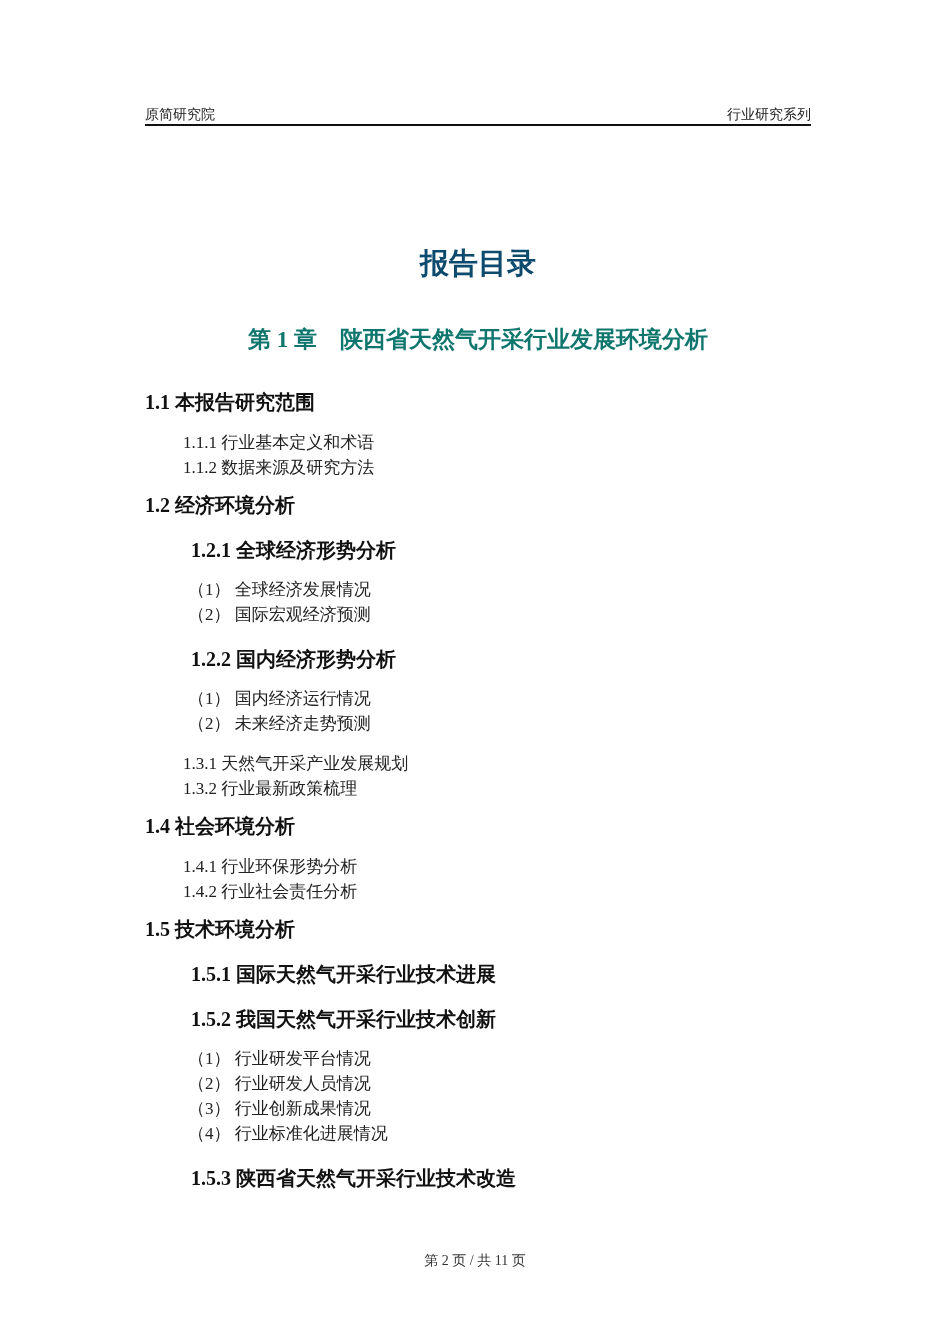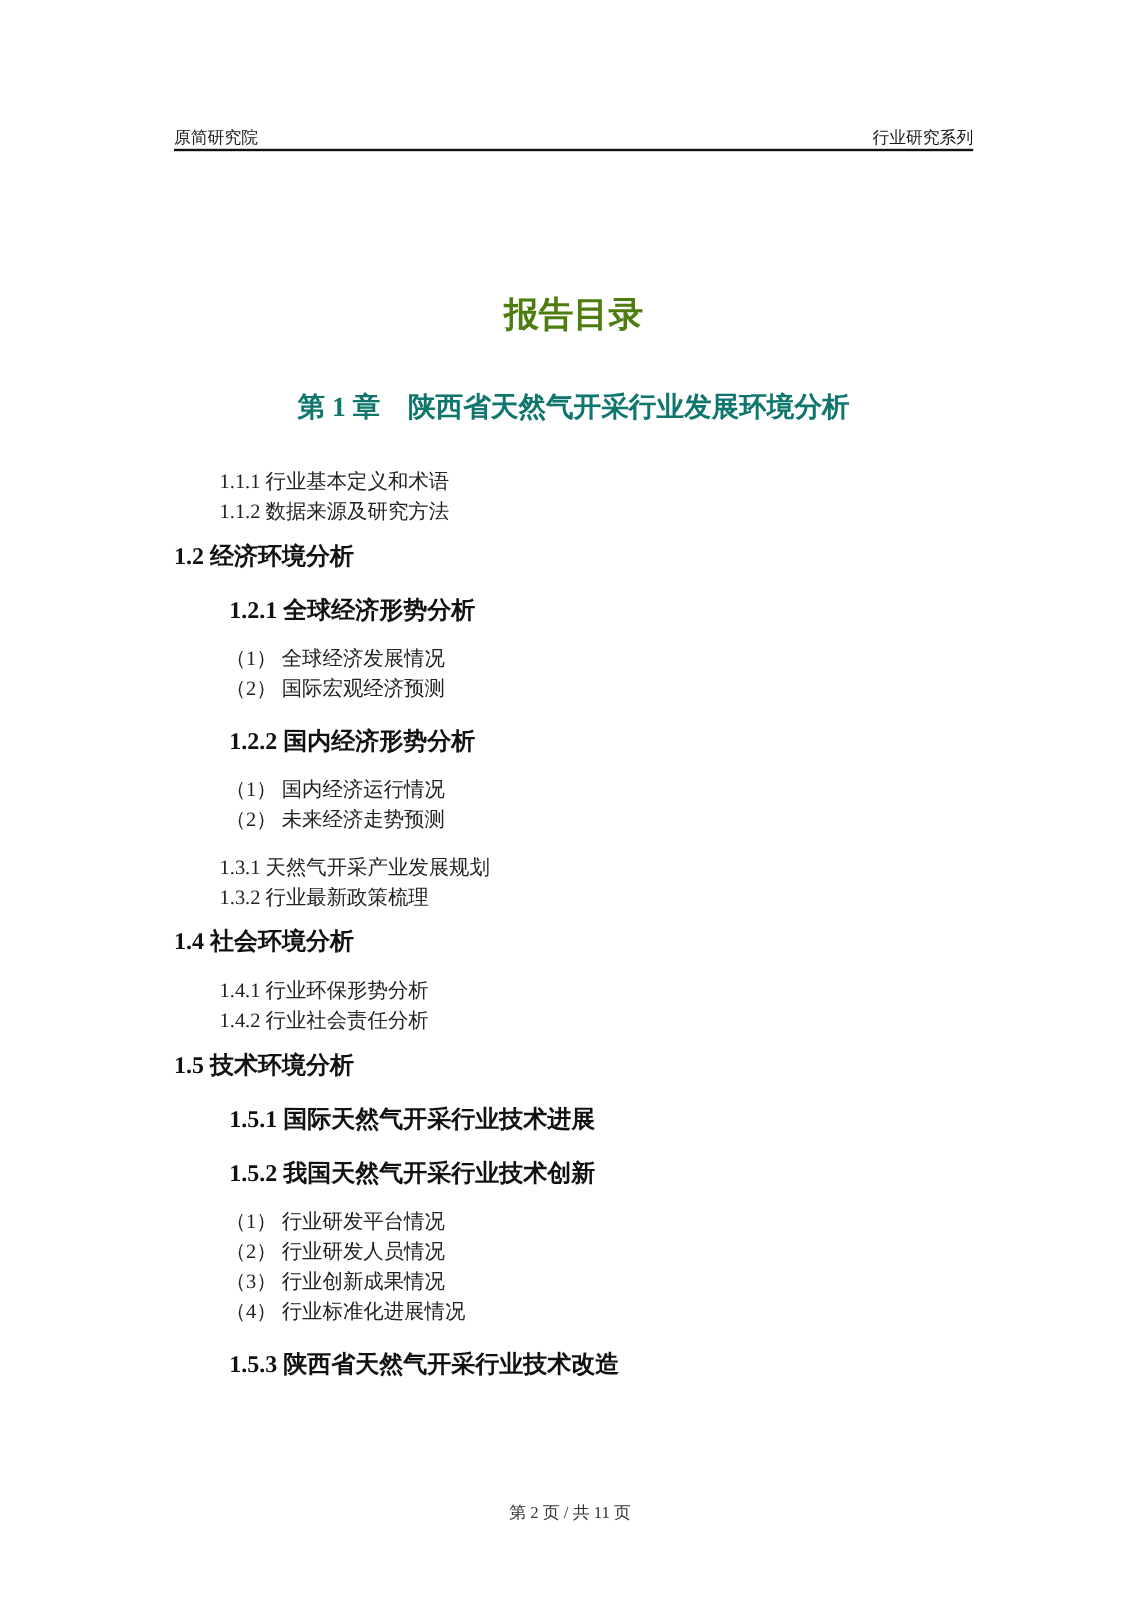--- a/index.html
+++ b/index.html
@@ -27,21 +27,21 @@
     height: 2px;
     background: #111111;
     margin-top: 1px;
   }
   .doc-title {
     text-align: center;
     font-weight: bold;
     font-size: 29px;
     line-height: 38px;
     margin-top: 118px;
-    color: #4d7c0f;
+    color: #0c4a6e;
   }
   .toc { }
   .lv-chapter {
     text-align: center;
     font-weight: bold;
     font-size: 23px;
     line-height: 30px;
     margin-top: 43px;
     margin-bottom: 34px;
     color: #0f766e;
@@ -96,20 +96,21 @@
   <div class="page-header">
     <span>原简研究院</span>
     <span>行业研究系列</span>
   </div>
   <div class="header-rule"></div>
 
   <div class="doc-title">报告目录</div>
 
   <div class="toc" id="toc">
       <div class="lv-chapter">第 1 章　陕西省天然气开采行业发展环境分析</div>
+      <div class="lv-h2">1.1 本报告研究范围</div>
       <div class="lv-h3">1.1.1 行业基本定义和术语</div>
       <div class="lv-h3">1.1.2 数据来源及研究方法</div>
       <div class="lv-h2">1.2 经济环境分析</div>
       <div class="lv-h3b">1.2.1 全球经济形势分析</div>
       <div class="lv-item">（1） 全球经济发展情况</div>
       <div class="lv-item">（2） 国际宏观经济预测</div>
       <div class="lv-h3b">1.2.2 国内经济形势分析</div>
       <div class="lv-item">（1） 国内经济运行情况</div>
       <div class="lv-item">（2） 未来经济走势预测</div>
       <div class="lv-h3">1.3.1 天然气开采产业发展规划</div>

